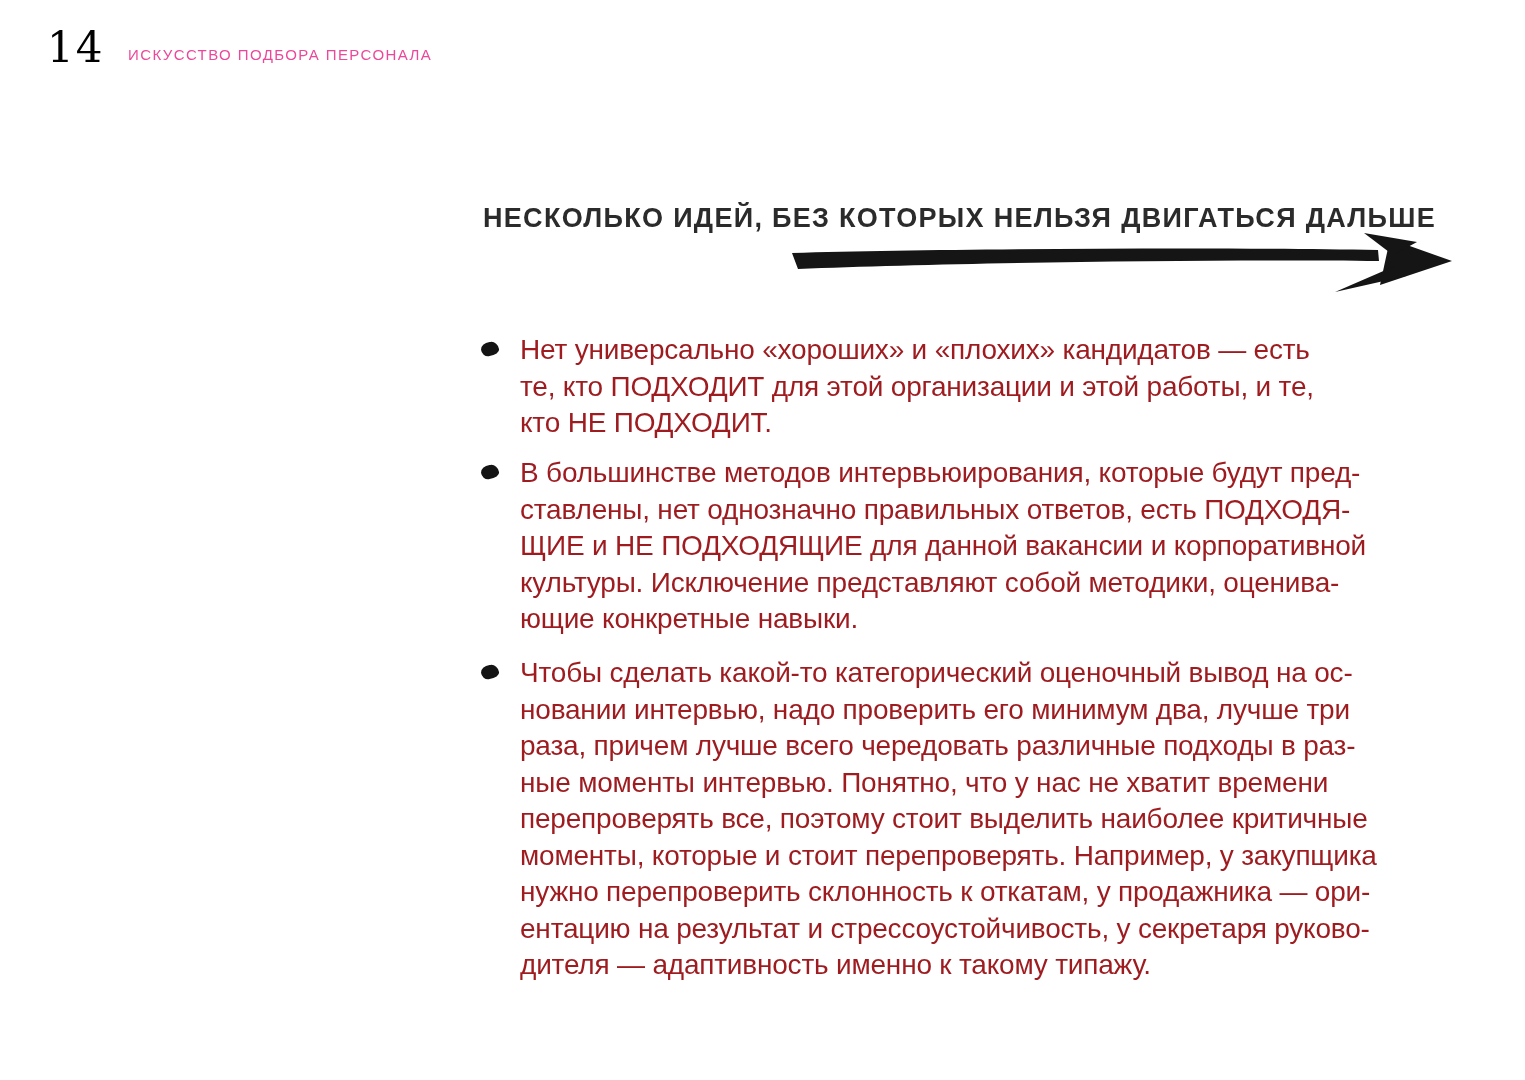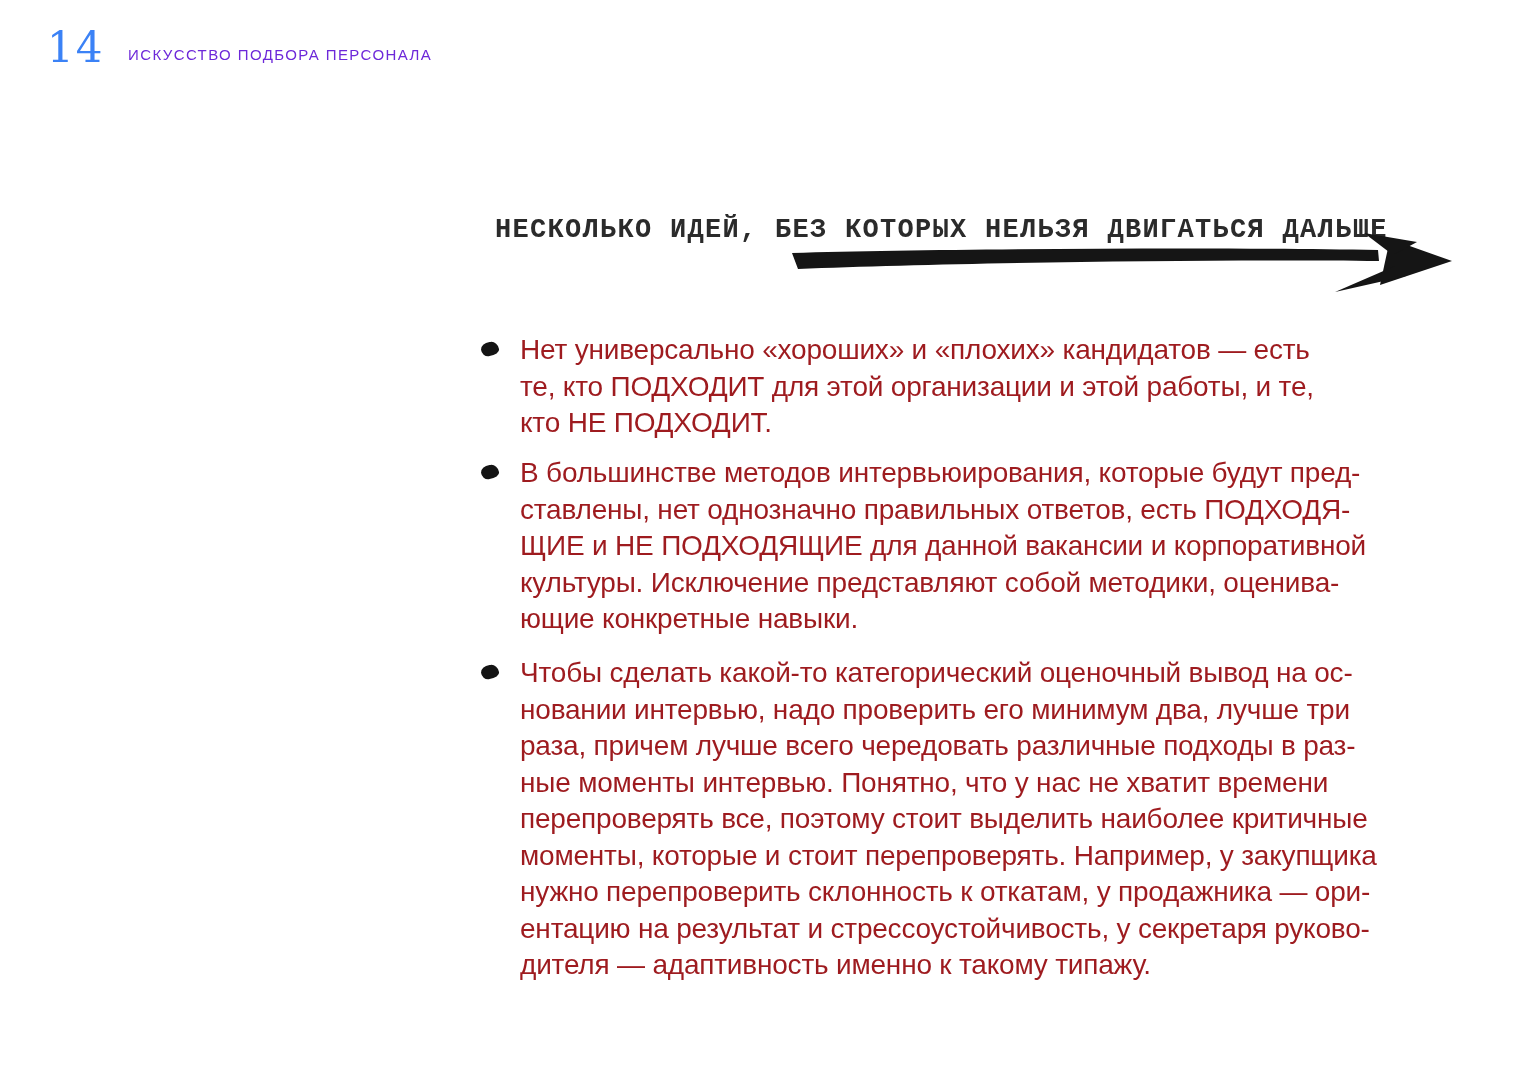--- a/index.html
+++ b/index.html
@@ -14,43 +14,42 @@
 
   
   .pagenum {
     position: absolute;
     left: 47px;
     top: 24px;
     font-family: "DejaVu Serif", serif;
     font-size: 42px;
     line-height: 48px;
     letter-spacing: 2px;
-    color: #3b82f6;
+    color: #000000;
   }
   .running-title {
     position: absolute;
     left: 128px;
     top: 46px;
     font-size: 15px;
     letter-spacing: 1.4px;
-    color: #6d28d9;
+    color: #ec4899;
   }
 
   
   .heading {
     position: absolute;
     left: 483px;
     top: 203px;
-    margin: 12px;
+    margin: 0;
     font-size: 27px;
     font-weight: 700;
     letter-spacing: 1.3px;
     color: #2b2b2b;
     white-space: nowrap;
-    font-family: Liberation Mono, monospace;
   }
 
   .arrow-svg {
     position: absolute;
     left: 790px;
     top: 230px;
   }
 
   
   .bullet-row {

